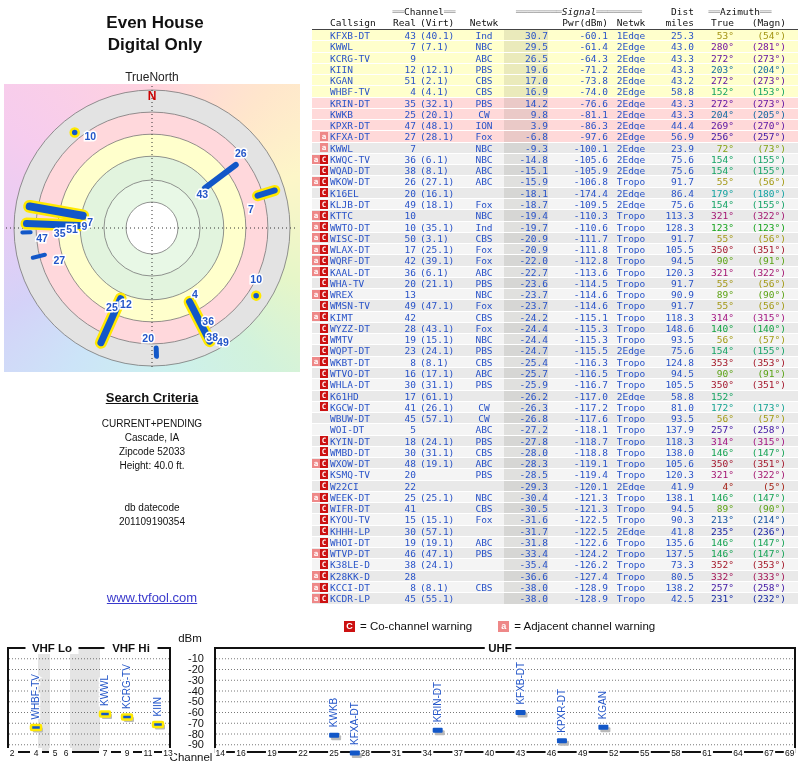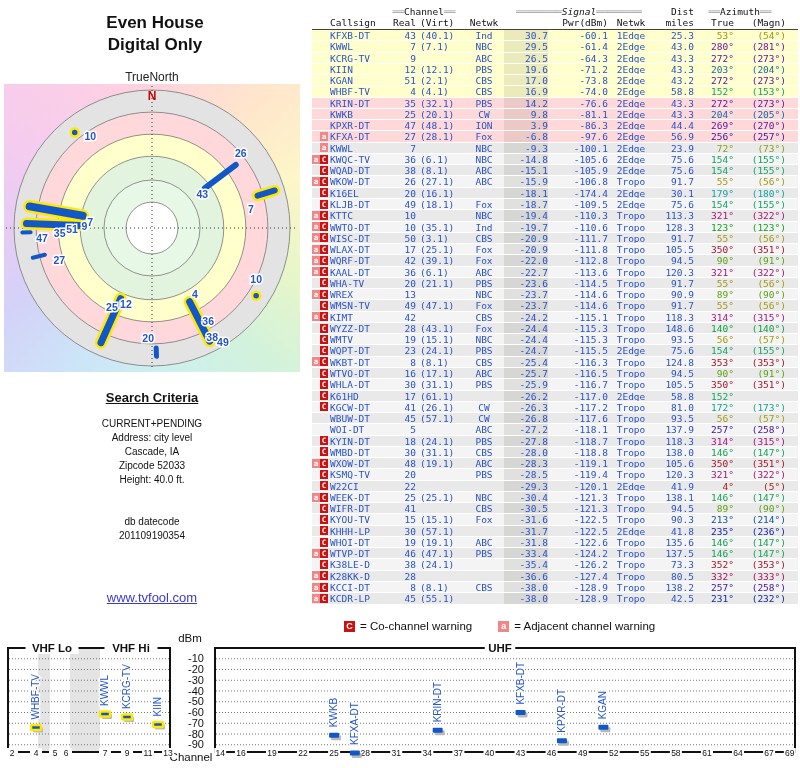--- a/index.html
+++ b/index.html
@@ -114,21 +114,20 @@
         <text x="86.26510345682948" y="56.47425198992343" fill="#2456c8" font-size="10.5" font-weight="bold" text-anchor="middle" font-family="&quot;Liberation Sans&quot;,sans-serif" paint-order="stroke" stroke="#ffffff" stroke-width="3">10</text>
         <circle cx="252.16288453882166" cy="211.64416814886636" r="4" fill="#1257c8" stroke="#ffe900" stroke-width="2.5"></circle>
         <text x="252.18820584699944" y="198.81598333578987" fill="#2456c8" font-size="10.5" font-weight="bold" text-anchor="middle" font-family="&quot;Liberation Sans&quot;,sans-serif" paint-order="stroke" stroke="#ffffff" stroke-width="3">10</text>
       </svg>
   </div>
 
   <div id="search">
     <div id="search-title">Search Criteria</div>
     <div id="crit-lines">
         <div class="crit-line">CURRENT+PENDING</div>
-        <div class="crit-line">Address: city level</div>
         <div class="crit-line">Cascade, IA</div>
         <div class="crit-line">Zipcode 52033</div>
         <div class="crit-line">Height: 40.0 ft.</div>
       </div>
     <div id="dbcode">
       <div class="crit-line">db datecode</div>
       <div class="crit-line">201109190354</div>
     </div>
   </div>
 
@@ -356,21 +355,21 @@
         <span class="c c-flag">
           <span class="fbox fC">C</span>
         </span>
         <span class="c c-call">K16EL</span>
         <span class="c c-real">20</span>
         <span class="c c-virt">(16.1)</span>
         <span class="c c-net"></span>
         <span class="c c-nm">-18.1</span>
         <span class="c c-pwr">-174.4</span>
         <span class="c c-path">2Edge</span>
-        <span class="c c-mi">30.1</span>
+        <span class="c c-mi">86.4</span>
         <span class="c c-azt" style="color: rgb(20, 163, 161);">179°</span>
         <span class="c c-azm" style="color: rgb(20, 163, 163);">(180°)</span>
       </div>
       <div class="row" style="background: rgb(244, 244, 244);">
         <span class="c c-flag">
           <span class="fbox fC">C</span>
         </span>
         <span class="c c-call">KLJB-DT</span>
         <span class="c c-real">49</span>
         <span class="c c-virt">(18.1)</span>

